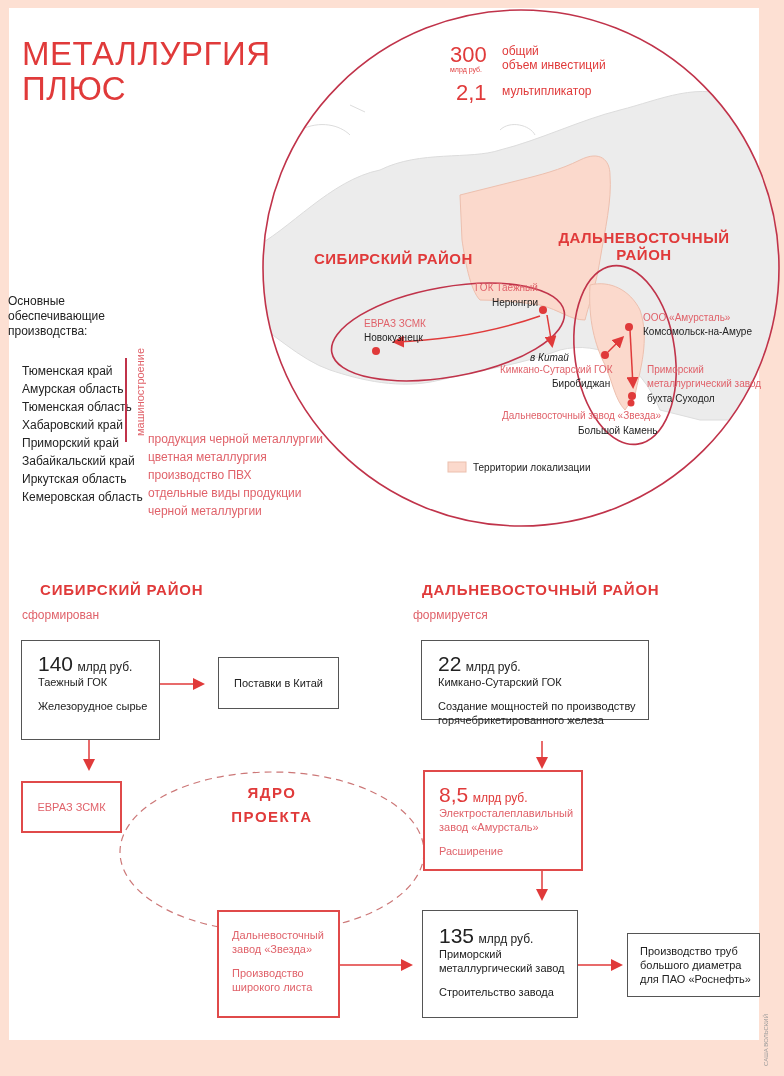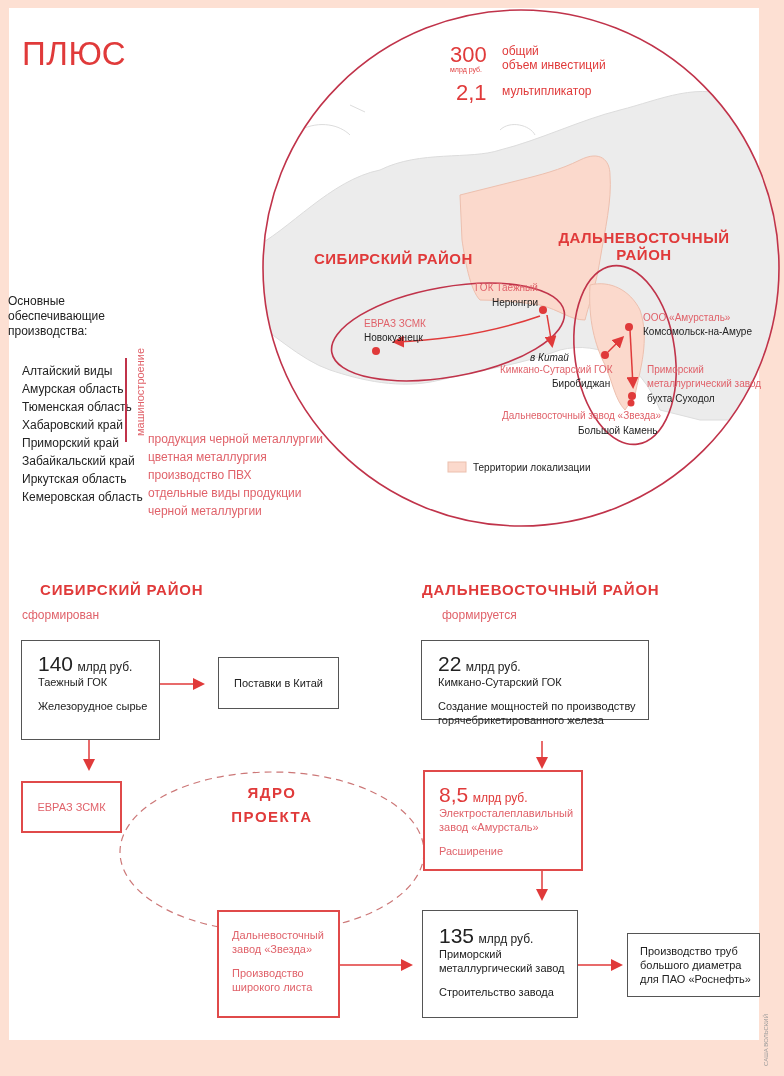--- a/index.html
+++ b/index.html
@@ -101,41 +101,42 @@
   <line x1="89" y1="728" x2="89" y2="768" stroke="#e03a3a" stroke-width="1.5" marker-end="url(#arr)"></line>
   <line x1="542" y1="741" x2="542" y2="766" stroke="#e03a3a" stroke-width="1.5" marker-end="url(#arr)"></line>
   <line x1="542" y1="870" x2="542" y2="898" stroke="#e03a3a" stroke-width="1.5" marker-end="url(#arr)"></line>
   <line x1="340" y1="965" x2="410" y2="965" stroke="#e03a3a" stroke-width="1.5" marker-end="url(#arr)"></line>
   <line x1="577" y1="965" x2="620" y2="965" stroke="#e03a3a" stroke-width="1.5" marker-end="url(#arr)"></line>
 
   <ellipse cx="272" cy="852" rx="152" ry="80" fill="none" stroke="#c77" stroke-width="1.2" stroke-dasharray="7,5"></ellipse>
 </svg>
 
 <div class="abs title">
+  <div>МЕТАЛЛУРГИЯ</div>
   <div>ПЛЮС</div>
 </div>
 
 <div class="abs" style="left:450px; top:44px;">
   <div class="stat-num">300</div>
   <div class="stat-unit">млрд руб.</div>
 </div>
 <div class="abs stat-text" style="left:502px; top:44px;">
   <div>общий</div>
   <div>объем инвестиций</div>
 </div>
 <div class="abs stat-num" style="left:456px; top:82px;">2,1</div>
 <div class="abs stat-text" style="left:502px; top:84px;">мультипликатор</div>
 
 <div class="abs legend-head">
   <div>Основные</div>
   <div>обеспечивающие</div>
   <div>производства:</div>
 </div>
 <div class="abs region-list">
-  <div>Алтайский виды</div>
+  <div>Тюменская край</div>
   <div>Амурская область</div>
   <div>Тюменская область</div>
   <div>Хабаровский край</div>
   <div>Приморский край</div>
   <div>Забайкальский край</div>
   <div>Иркутская область</div>
   <div>Кемеровская область</div>
 </div>
 <div class="abs mash-bar"></div>
 <div class="abs mash-label">машиностроение</div>
@@ -182,21 +183,21 @@
 <div class="box redb" style="left:21px; top:781px; width:101px; height:52px; display:flex; align-items:center; justify-content:center;">
   <span class="box-line pink">ЕВРАЗ ЗСМК</span>
 </div>
 
 <div class="abs core-label" style="left:210px; top:781px; width:124px;">
   <div>ЯДРО</div>
   <div>ПРОЕКТА</div>
 </div>
 
 <div class="abs sec-title" style="left:422px; top:581px;">ДАЛЬНЕВОСТОЧНЫЙ  РАЙОН</div>
-<div class="abs sec-sub" style="left:442px; top:608px;text-align:right;">формируется</div>
+<div class="abs sec-sub" style="left:413px; top:608px;text-align:right;">формируется</div>
 
 <div class="box gray" style="left:421px; top:640px; width:228px; height:80px; padding:12px 0 0 16px;">
   <div class="dark"><span class="big-num">22</span> <span class="mlrd">млрд руб.</span></div>
   <div class="box-line dark">Кимкано-Сутарский ГОК</div>
   <div class="box-line dark" style="margin-top:10px;">Создание мощностей по производству</div>
   <div class="box-line dark">горячебрикетированного железа</div>
 </div>
 
 <div class="box redb" style="left:423px; top:770px; width:160px; height:101px; padding:12px 0 0 14px;">
   <div class="red"><span class="big-num">8,5</span> <span class="mlrd">млрд руб.</span></div>

